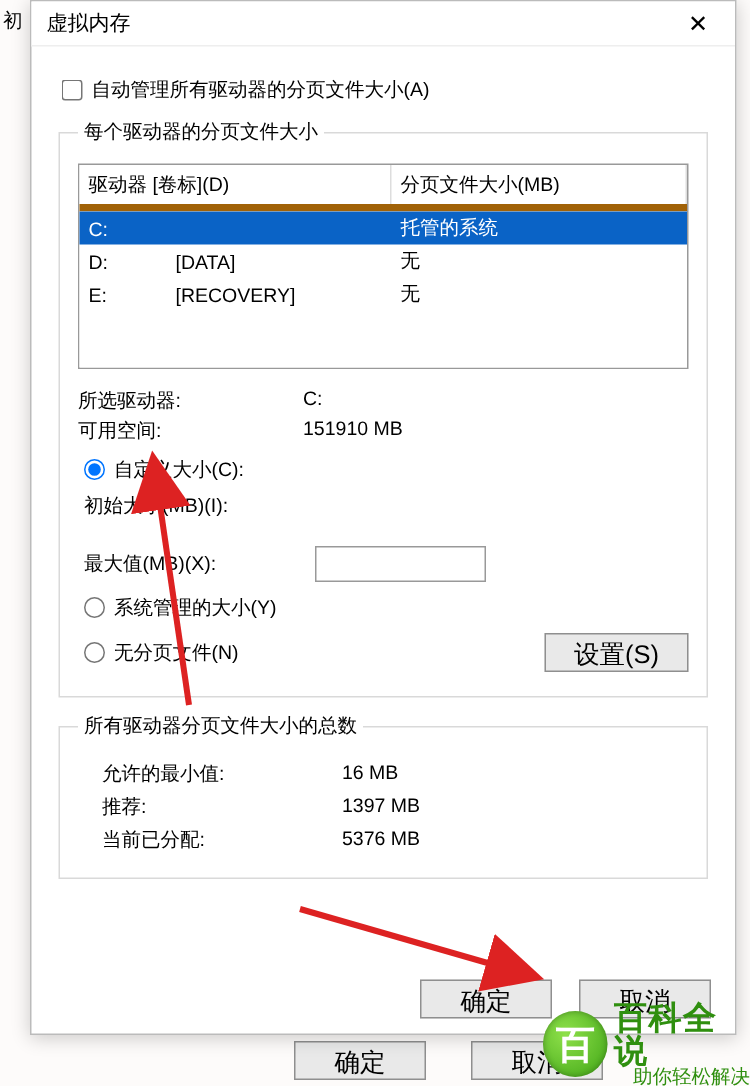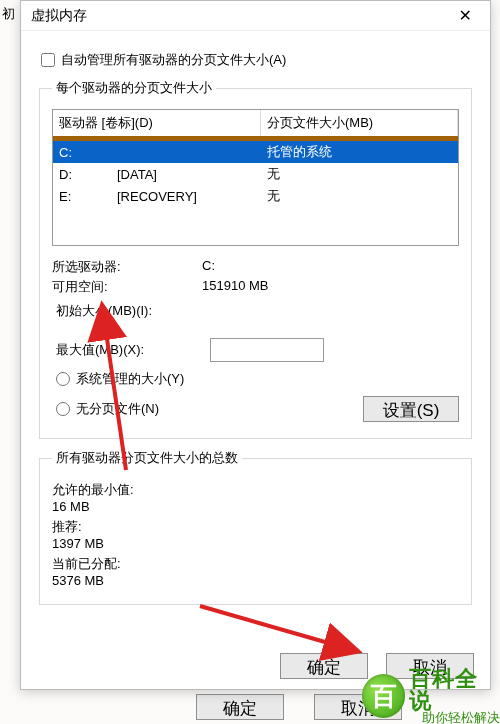--- a/index.html
+++ b/index.html
@@ -82,21 +82,21 @@
   }
   .textbox.plain { border:1px solid #999; }
   .btn {
     min-width: 88px; height: 26px;
     border: 1px solid #8f8f8f;
     background: #e9e9e9;
     font-family: inherit; font-size:17px;
     padding: 2px 14px;
     cursor: default;
   }
-  .kv2 { display:flex; margin: 4px 0; flex-direction: column; }
+  .kv2 { display:flex; margin: 4px 16px; }
   .kv2 .k { width: 160px; }
   .dlg-buttons {
     position:absolute; bottom: 10px; right: 16px;
     display:flex; gap: 18px;
   }
   
   .outer-buttons {
     position:absolute;
     bottom: 4px; right: 98px;
     display:flex; gap: 30px;
@@ -182,20 +182,24 @@
 
       <div class="kv">
         <span class="k">所选驱动器:</span>
         <span class="v">C:</span>
       </div>
       <div class="kv">
         <span class="k">可用空间:</span>
         <span class="v">151910 MB</span>
       </div>
 
+      <div class="radio-row">
+        <input type="radio" name="sz" checked="" style="">
+        <span>自定义大小(C):</span>
+      </div>
       <div class="size-row">
         <span class="lbl">初始大小(MB)(I):</span>
       </div>
       <div style="height:6px"></div>
       <div class="size-row">
         <span class="lbl">最大值(MB)(X):</span>
         <input class="textbox plain" value="" style="">
       </div>
 
       <div class="radio-row">

